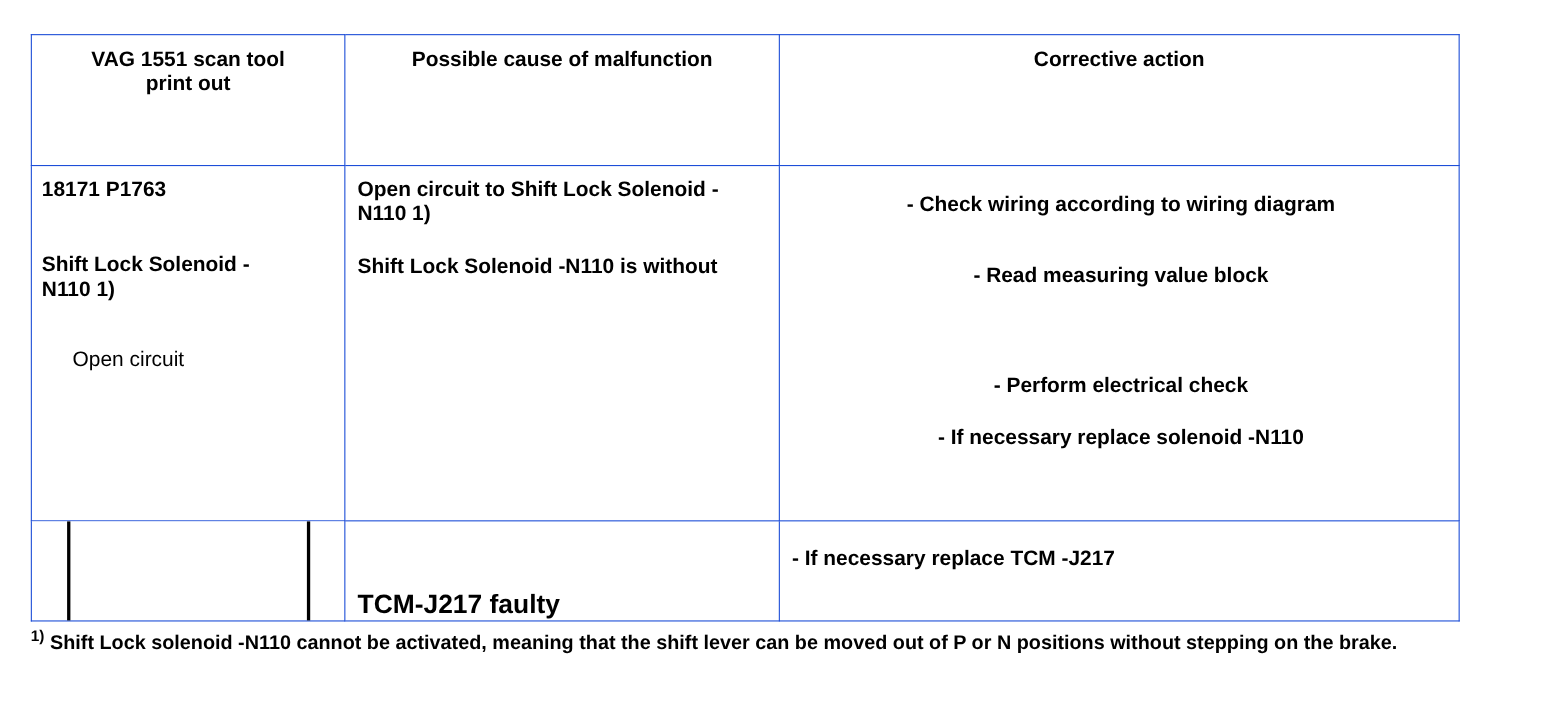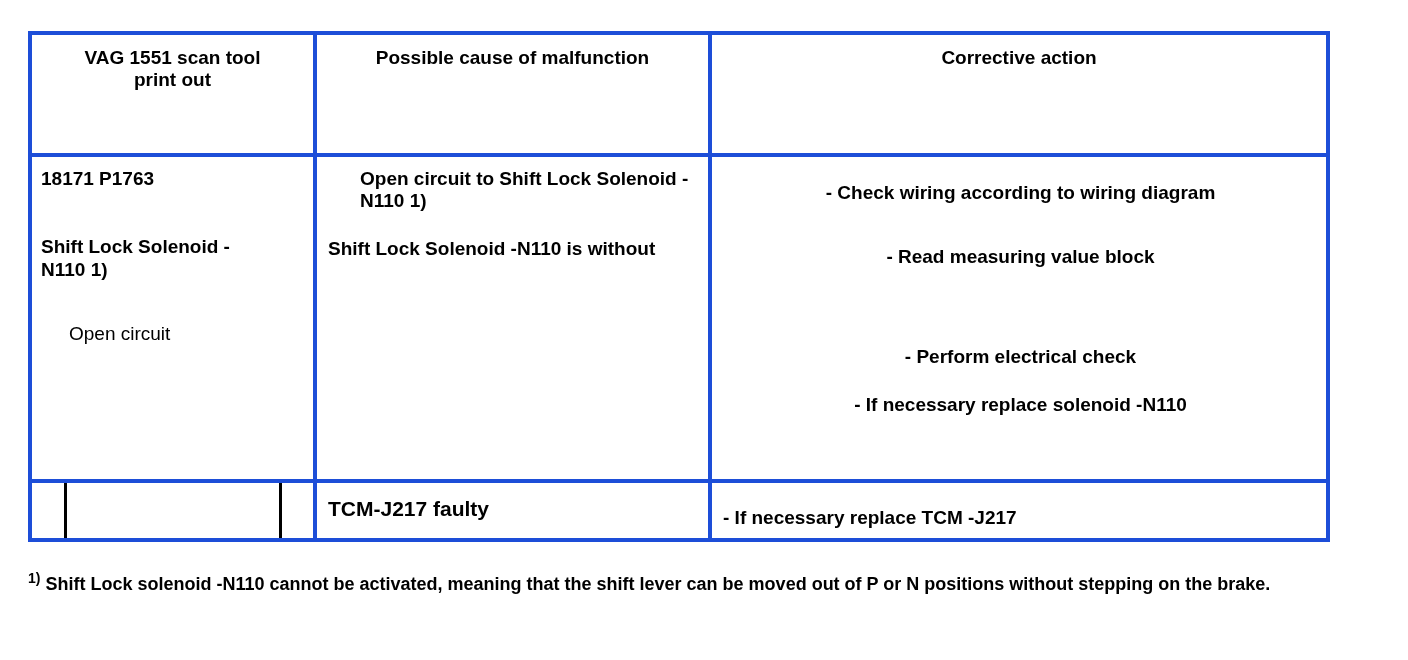--- a/index.html
+++ b/index.html
@@ -20,21 +20,21 @@
   .fault-table {
     position: absolute;
     left: 28px;
     top: 31px;
     width: 1298px;       
     border-collapse: collapse;
     table-layout: fixed;
   }
   .fault-table td,
   .fault-table th {
-    border: 4px solid #1d4ed8;
+    border: 1px solid #1d4ed8;
     vertical-align: top;
     padding: 0;
     background: #ffffff;
   }
 
   
   .col-print  { width: 285px; }
   .col-cause  { width: 395px; margin-top: 32px; }
   .col-action { width: 618px; }
 
@@ -63,21 +63,21 @@
     font-size: 19px;
     font-weight: bold;
     line-height: 1.18;
     white-space: pre-wrap;
   }
 
   .print-code      { font-size: 19px; font-weight: bold; }
   .print-name      { font-size: 19px; font-weight: bold; margin-top: 46px; }
   .print-state     { font-size: 19px; font-weight: normal; margin-top: 42px; margin-left: 28px; }
 
-  .cause-line-1 { font-size: 19px; font-weight: bold; margin-left: 32px; }
+  .cause-line-1 { font-size: 19px; font-weight: bold; }
   .cause-line-2 { font-size: 19px; font-weight: bold; margin-top: 25px; }
 
   .action-item { font-size: 19px; font-weight: bold; }
   .action-gap-1 { margin-top: 42px; }
   .action-gap-2 { margin-top: 77px; }
   .action-gap-3 { margin-top: 26px; }
 
   
   .row2-cell { height: 55px; }
   .row2-print {
@@ -91,23 +91,24 @@
     width: 100%;
   }
   .subdiv .seg {
     height: 100%;
   }
   .seg-a { width: 32px; border-right: 3px solid #000000; }
   .seg-b { flex: 1 1 auto; border-right: 3px solid #000000; }
   .seg-c { width: 31px; }
 
   .row2-text {
-    font-size: 21px;
+    font-size: 24px;
     font-weight: bold;
     padding: 14px 8px 0 11px;
+    margin-top: 48px;
   }
   .row2-action {
     font-size: 19px;
     font-weight: bold;
     padding: 24px 8px 0 11px;
   }
 
   
   .footnote {
     position: absolute;

